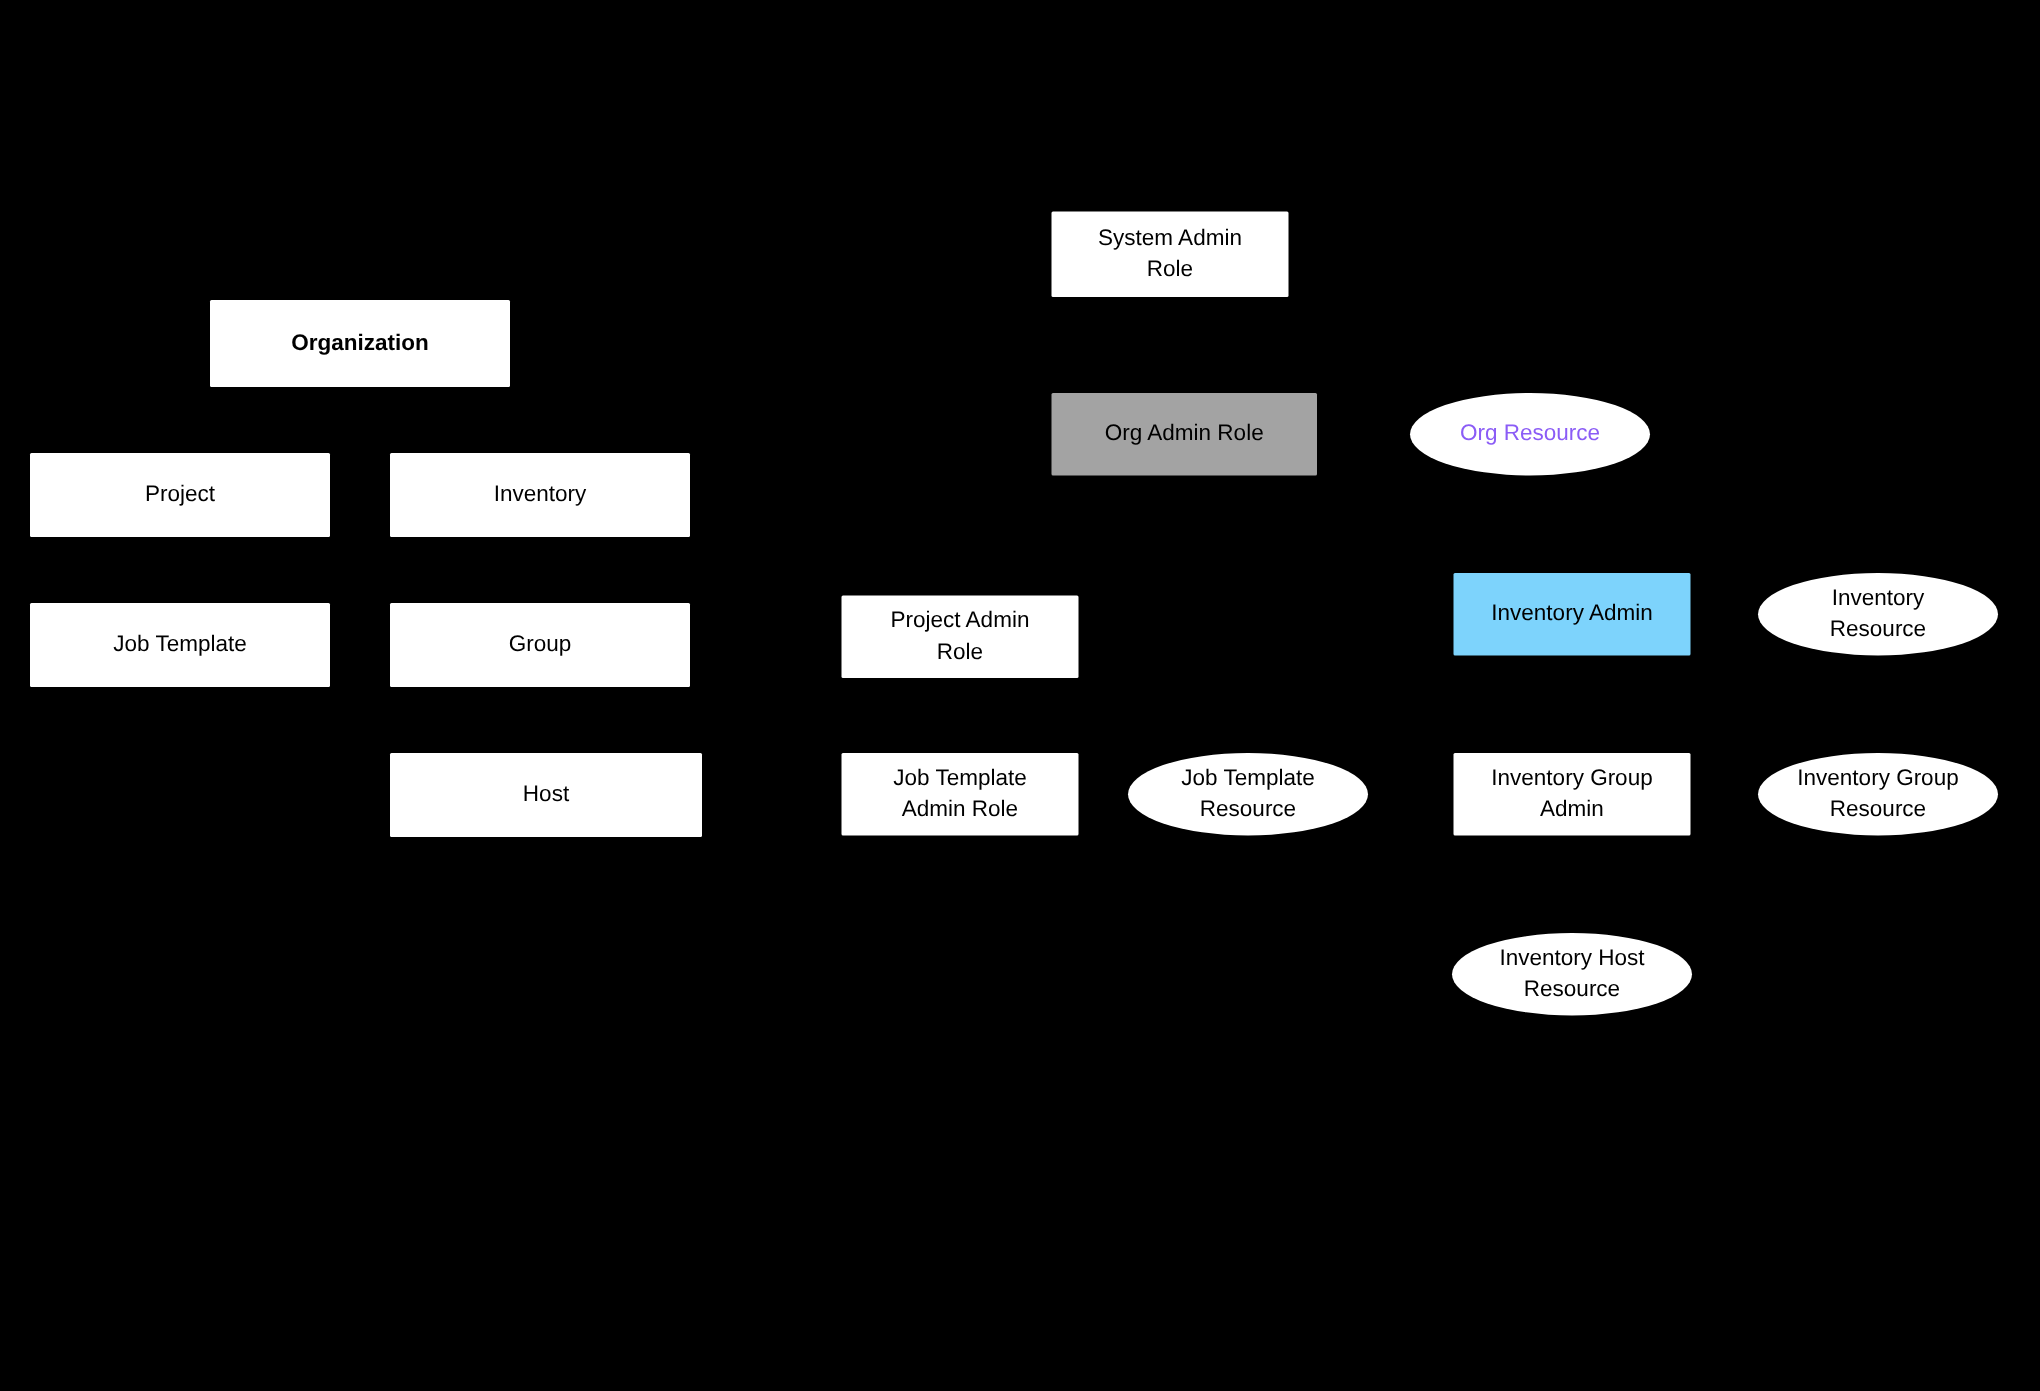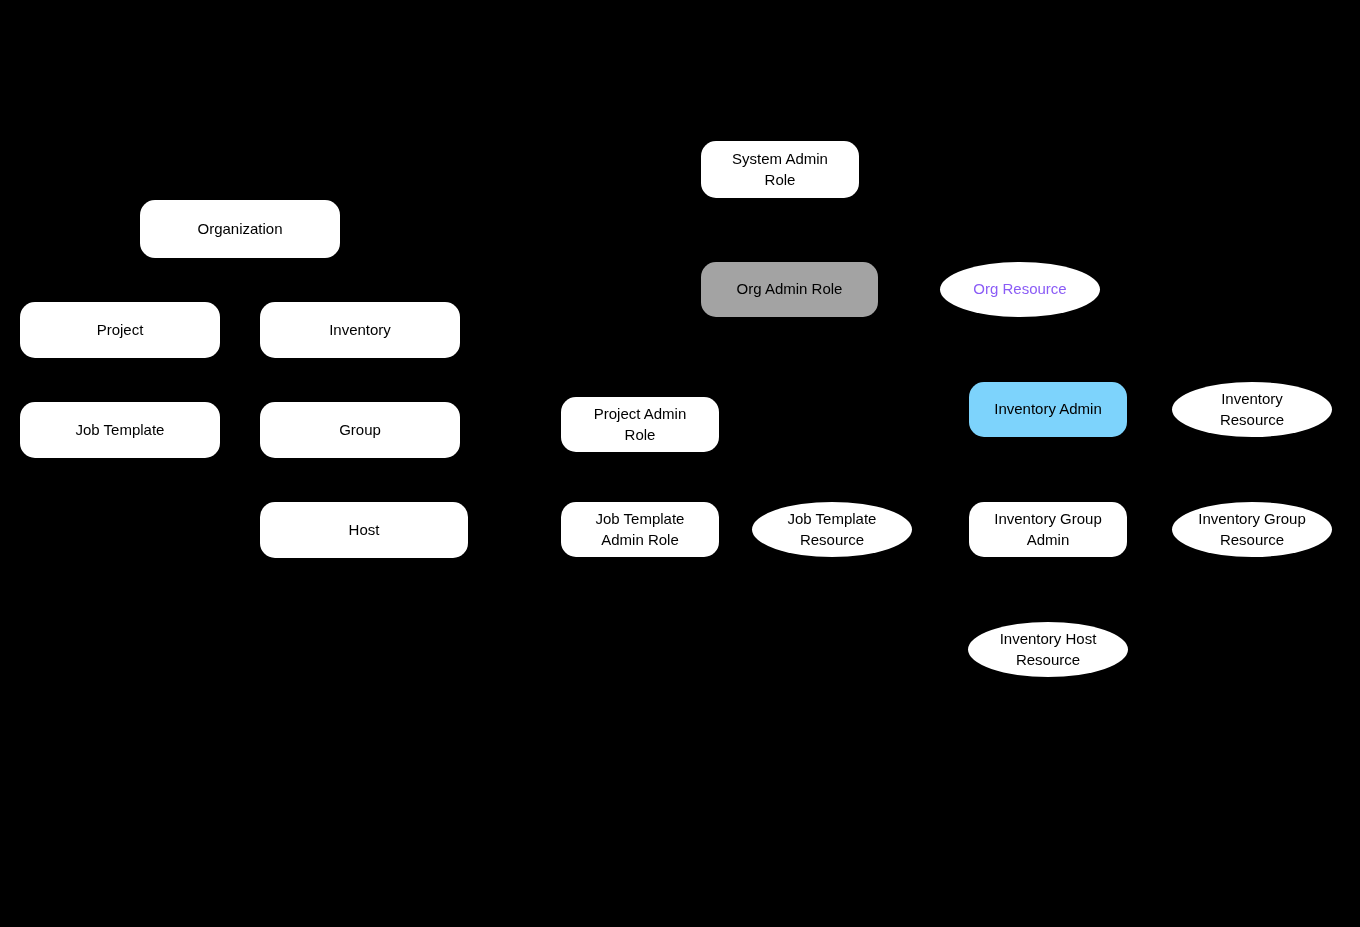--- a/index.html
+++ b/index.html
@@ -23,31 +23,31 @@
     align-items: center;
     justify-content: center;
     text-align: center;
     font-size: 15px;
     line-height: 1.35;
     box-sizing: border-box;
     padding: 4px 8px;
     white-space: pre-line;
   }
   .rect {
-    border-radius: 15px;
+    border-radius: 1px;
   }
   .ellipse {
     border-radius: 50% / 50%;
   }
 </style>
 </head>
 <body>
 
 <div id="canvas" style="background: rgb(0, 0, 0);">
-    <div class="node rect" style="left: 140px; top: 200px; width: 200px; height: 58px; background: rgb(255, 255, 255); color: rgb(0, 0, 0);">Organization</div>
+    <div class="node rect" style="left: 140px; top: 200px; width: 200px; height: 58px; background: rgb(255, 255, 255); color: rgb(0, 0, 0); font-weight: bold;">Organization</div>
     <div class="node rect" style="left: 20px; top: 302px; width: 200px; height: 56px; background: rgb(255, 255, 255); color: rgb(0, 0, 0); text-align: center;">Project</div>
     <div class="node rect" style="left: 260px; top: 302px; width: 200px; height: 56px; background: rgb(255, 255, 255); color: rgb(0, 0, 0);">Inventory</div>
     <div class="node rect" style="left: 20px; top: 402px; width: 200px; height: 56px; background: rgb(255, 255, 255); color: rgb(0, 0, 0);">Job Template</div>
     <div class="node rect" style="left: 260px; top: 402px; width: 200px; height: 56px; background: rgb(255, 255, 255); color: rgb(0, 0, 0);">Group</div>
     <div class="node rect" style="left: 260px; top: 502px; width: 208px; height: 56px; background: rgb(255, 255, 255); color: rgb(0, 0, 0);">Host</div>
     <div class="node rect" style="left: 701px; top: 141px; width: 158px; height: 57px; background: rgb(255, 255, 255); color: rgb(0, 0, 0);">System Admin
 Role</div>
     <div class="node rect" style="left: 701px; top: 262px; width: 177px; height: 55px; background: #a3a3a3; color: rgb(0, 0, 0);">Org Admin Role</div>
     <div class="node ellipse" style="left: 940px; top: 262px; width: 160px; height: 55px; background: rgb(255, 255, 255); color: #8b5cf6;">Org Resource</div>
     <div class="node rect" style="left: 561px; top: 397px; width: 158px; height: 55px; background: rgb(255, 255, 255); color: rgb(0, 0, 0);">Project Admin

